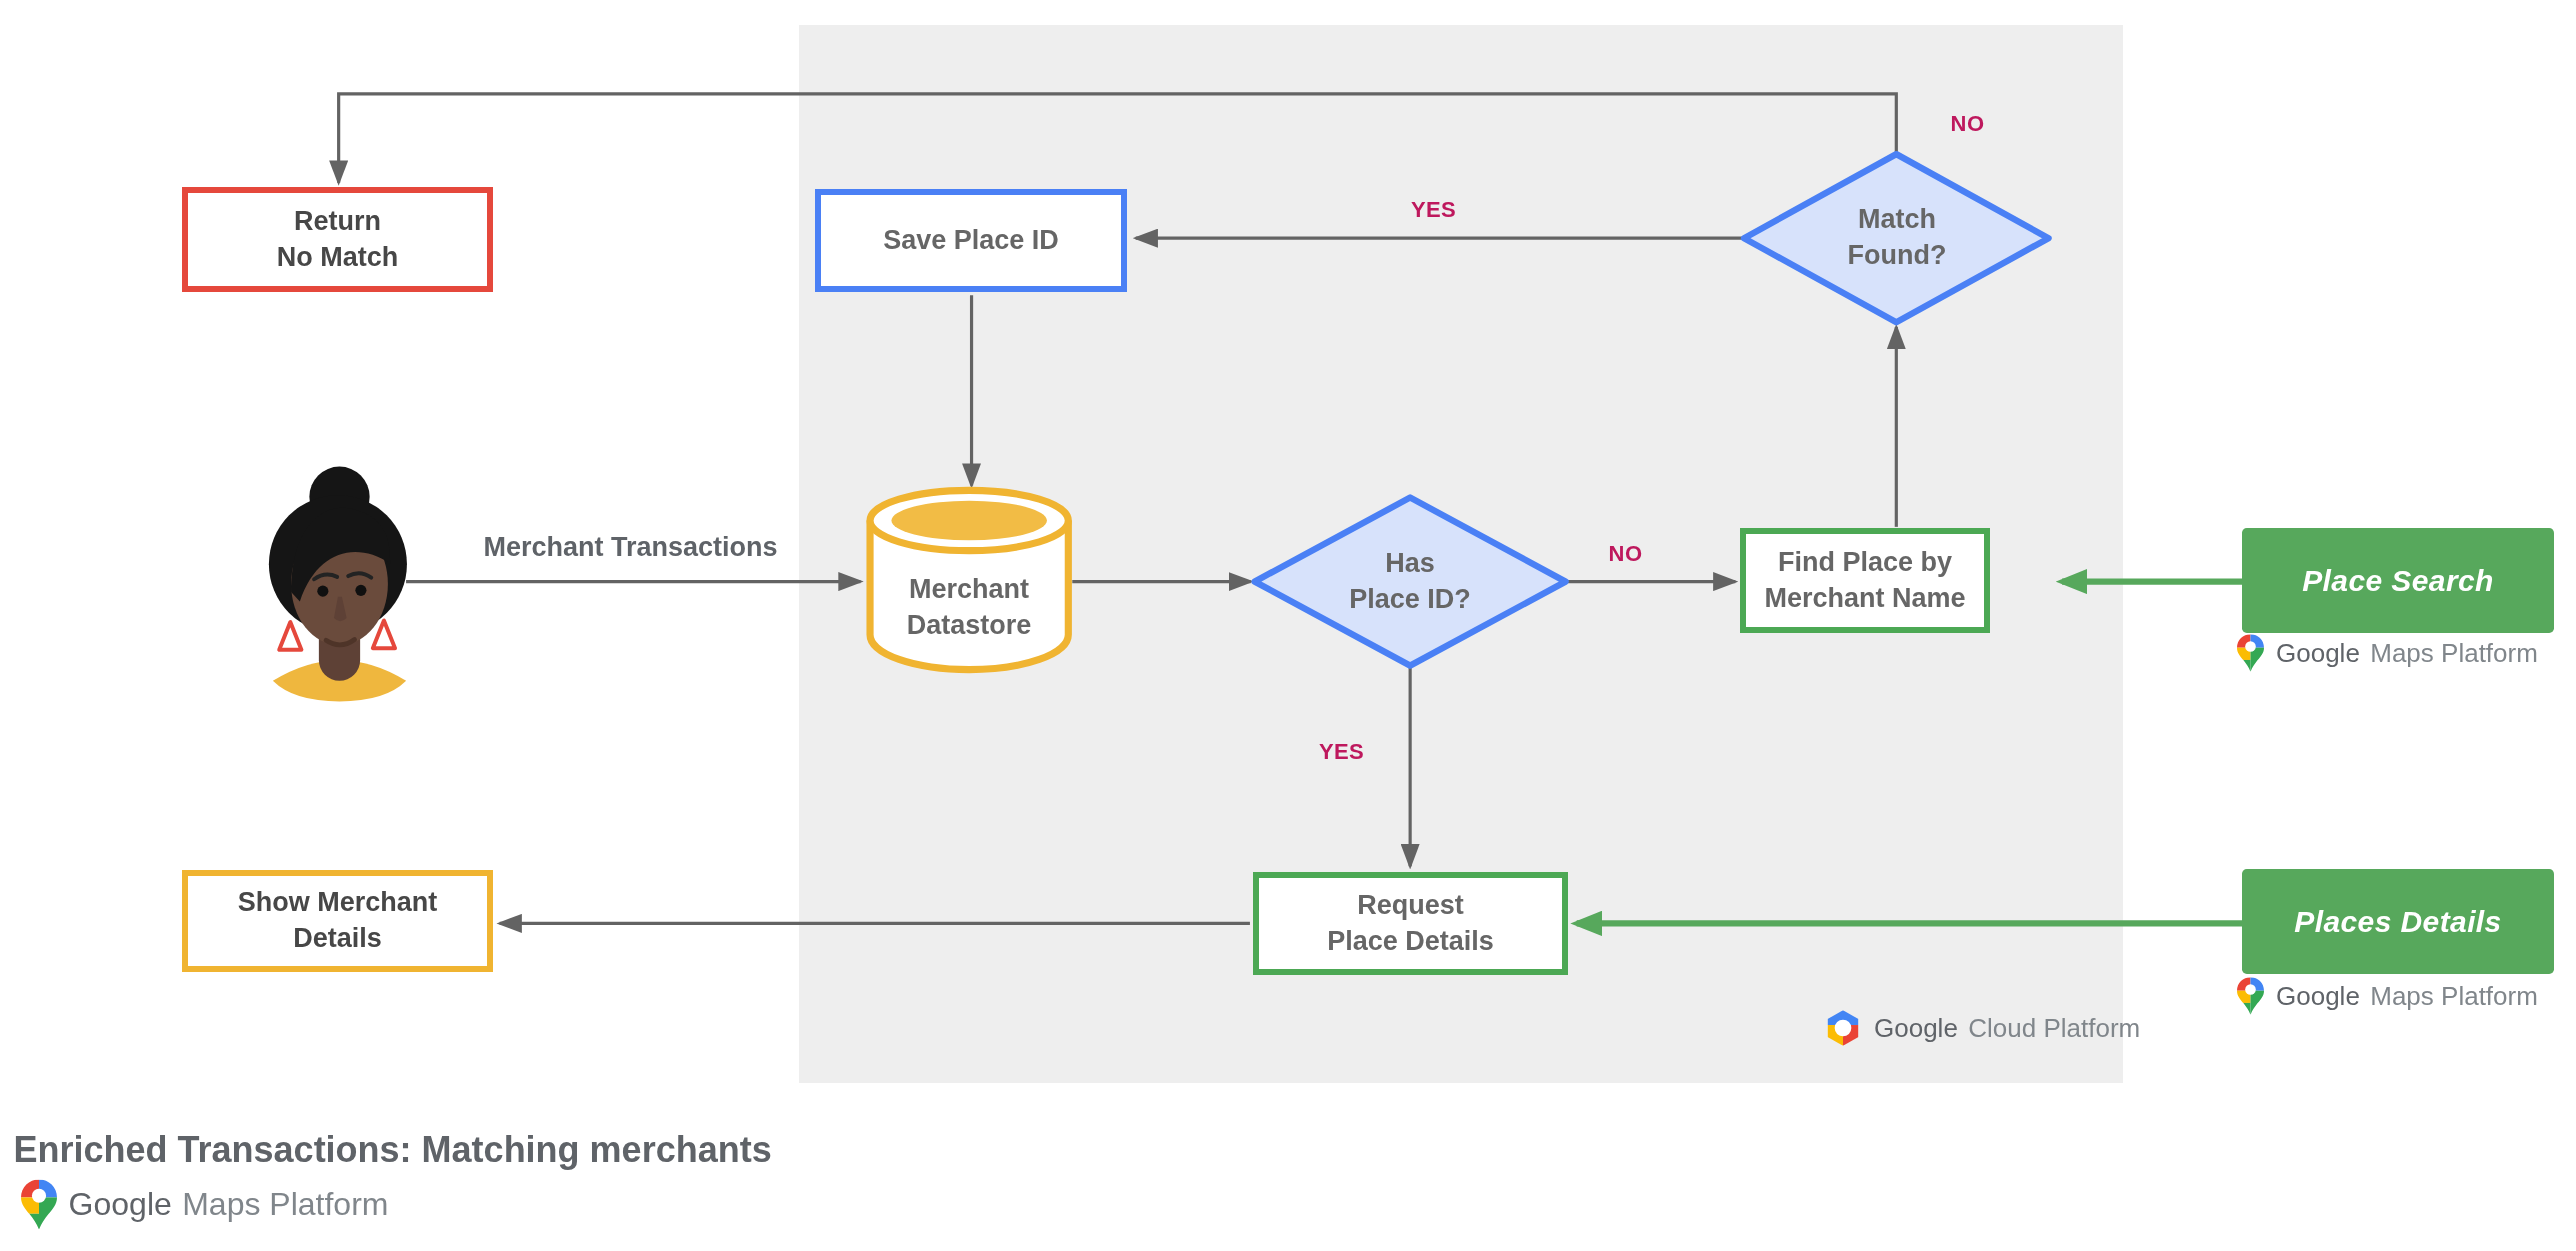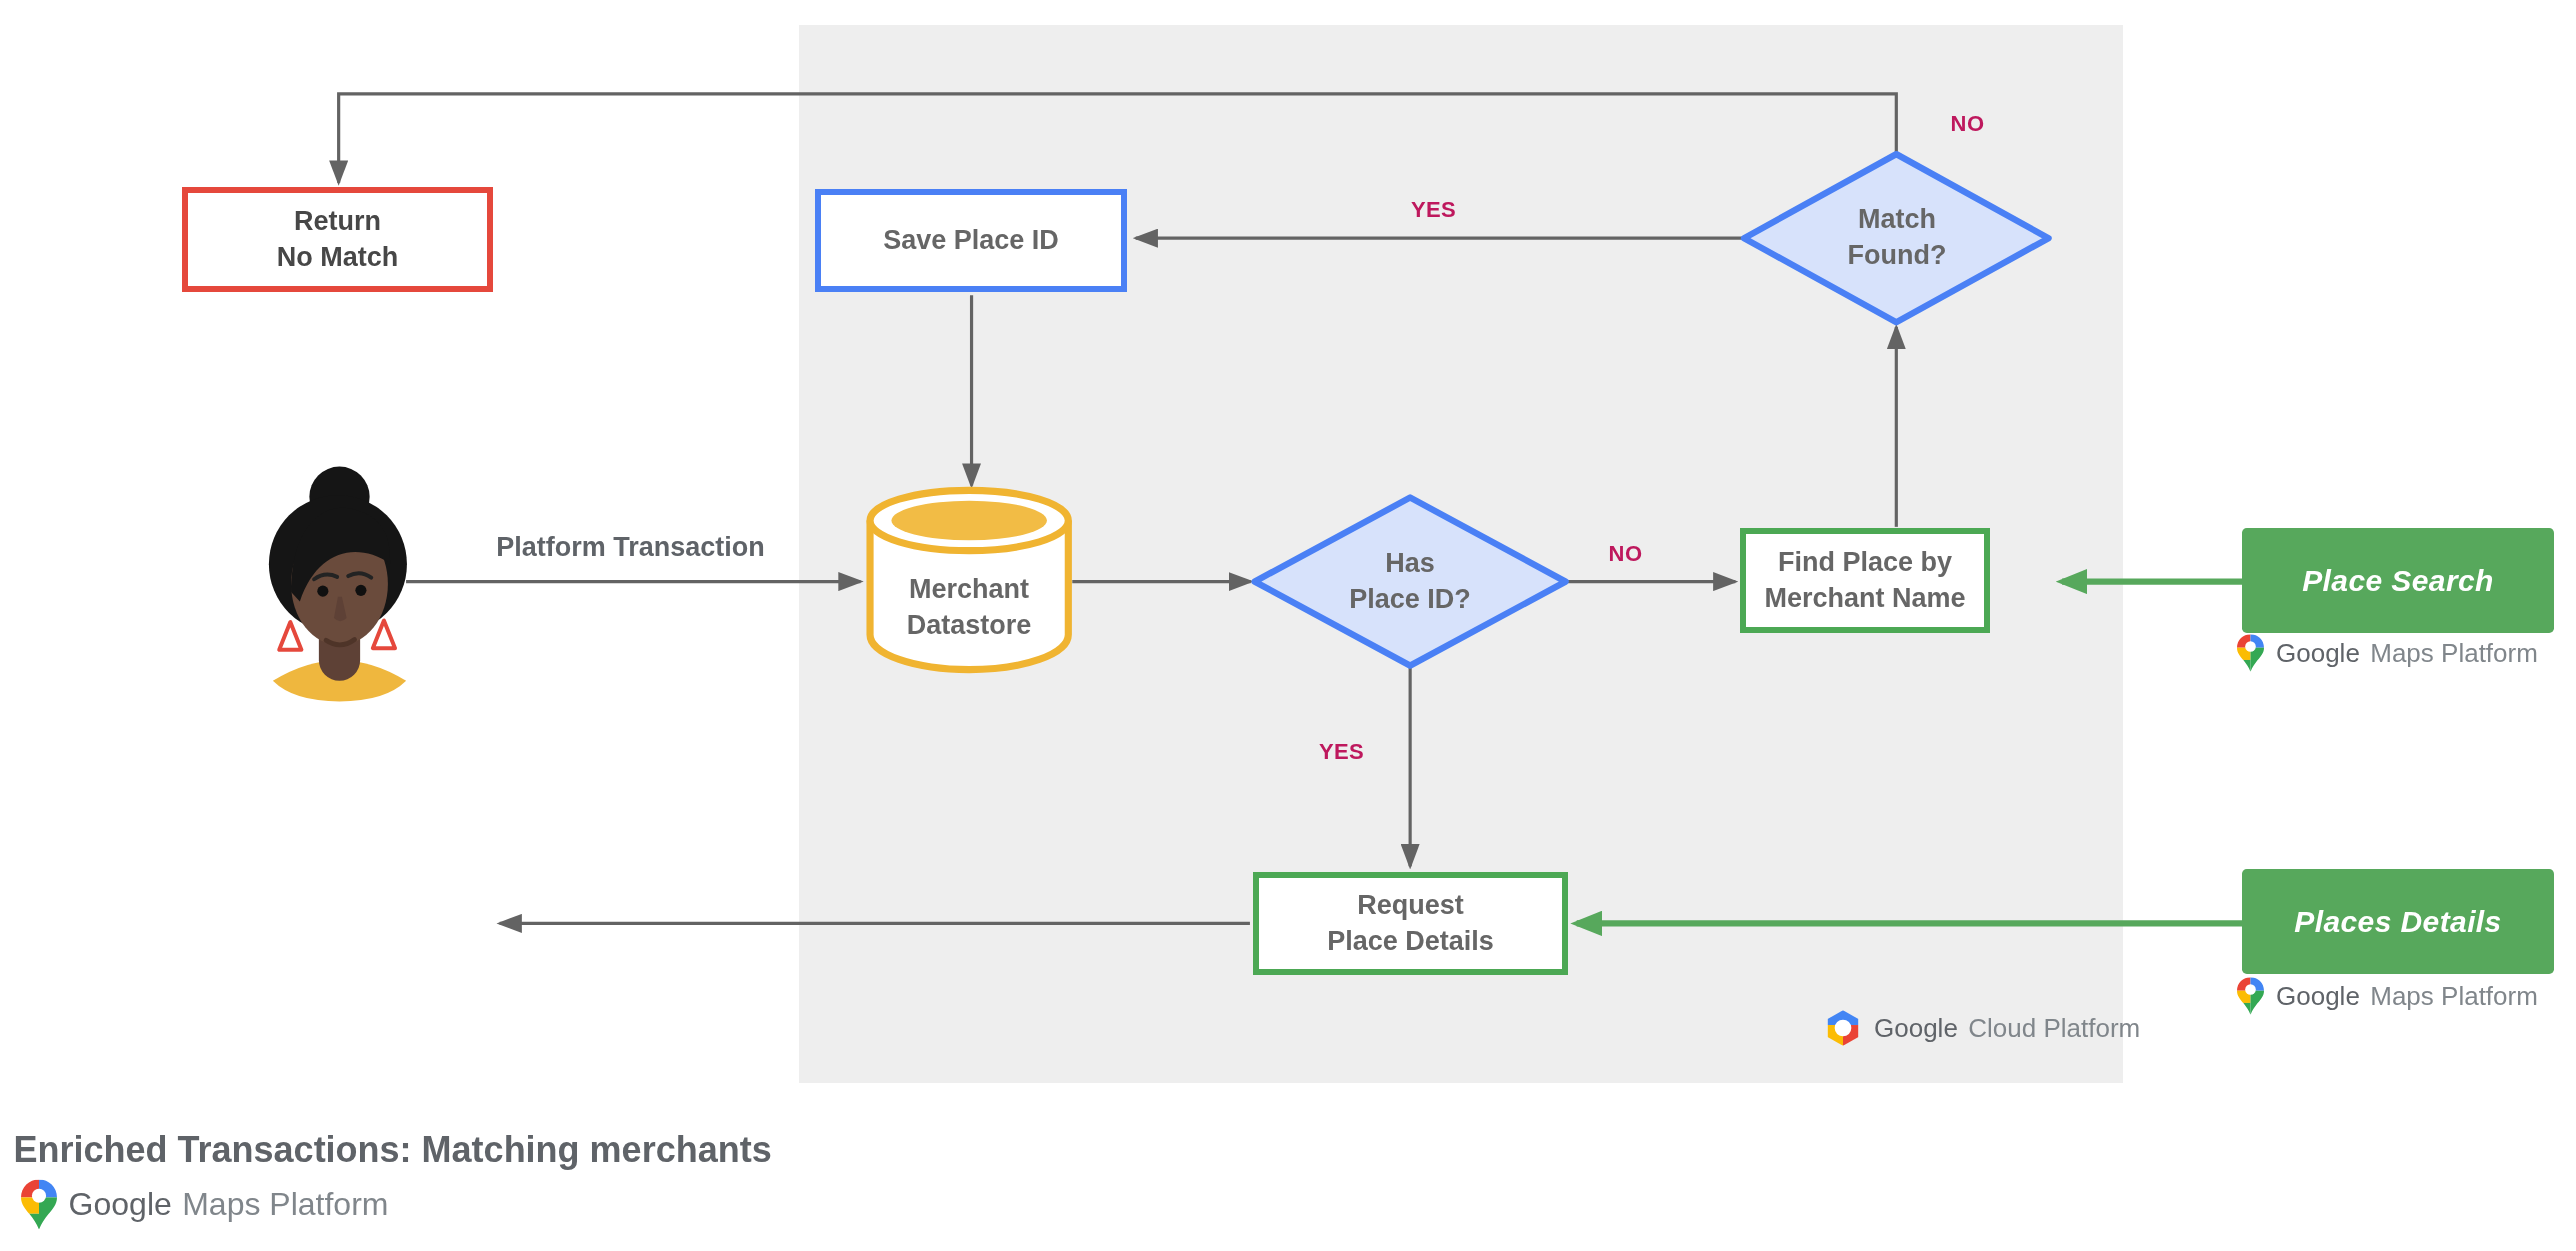--- a/index.html
+++ b/index.html
@@ -142,35 +142,37 @@
 No Match</div>
 
   <div class="node b-blue" style="left:815px;top:189px;width:312px;height:103px">Save Place ID</div>
 
   <div class="node b-green" style="left:1740px;top:528px;width:250px;height:105px">Find Place by
 Merchant Name</div>
 
   <div class="node b-green" style="left:1253px;top:872px;width:315px;height:103px">Request
 Place Details</div>
 
+  <div class="node b-yellow" style="left:182px;top:870px;width:311px;height:102px">Show Merchant
+Details</div>
 
   <div class="node api" style="left:2242px;top:528px;width:312px;height:105px">Place Search</div>
 
   <div class="node api" style="left:2242px;top:869px;width:312px;height:105px">Places Details</div>
 
   <div class="float-label shape-label" style="left:1267px;top:518px;width:286px;height:127px">Has
 Place ID?</div>
 
   <div class="float-label shape-label" style="left:1754px;top:174px;width:286px;height:127px">Match
 Found?</div>
 
   <div class="float-label shape-label" style="left:872px;top:558px;width:194px;height:99px">Merchant
 Datastore</div>
 
-  <div class="float-label mt-label" style="left:440px;top:530px;width:381px;height:35px">Platform Transaction</div>
+  <div class="float-label mt-label" style="left:440px;top:530px;width:381px;height:35px">Merchant Transactions</div>
 
   <div class="float-label edge-label" style="left:1386px;top:192px;width:95px;height:35px">YES</div>
 
   <div class="float-label edge-label" style="left:1920px;top:106px;width:95px;height:35px">NO</div>
 
   <div class="float-label edge-label" style="left:1578px;top:536px;width:95px;height:35px">NO</div>
 
   <div class="float-label edge-label" style="left:1294px;top:734px;width:95px;height:35px">YES</div>
 
   <div class="logo" style="left:2237px;top:634px">

